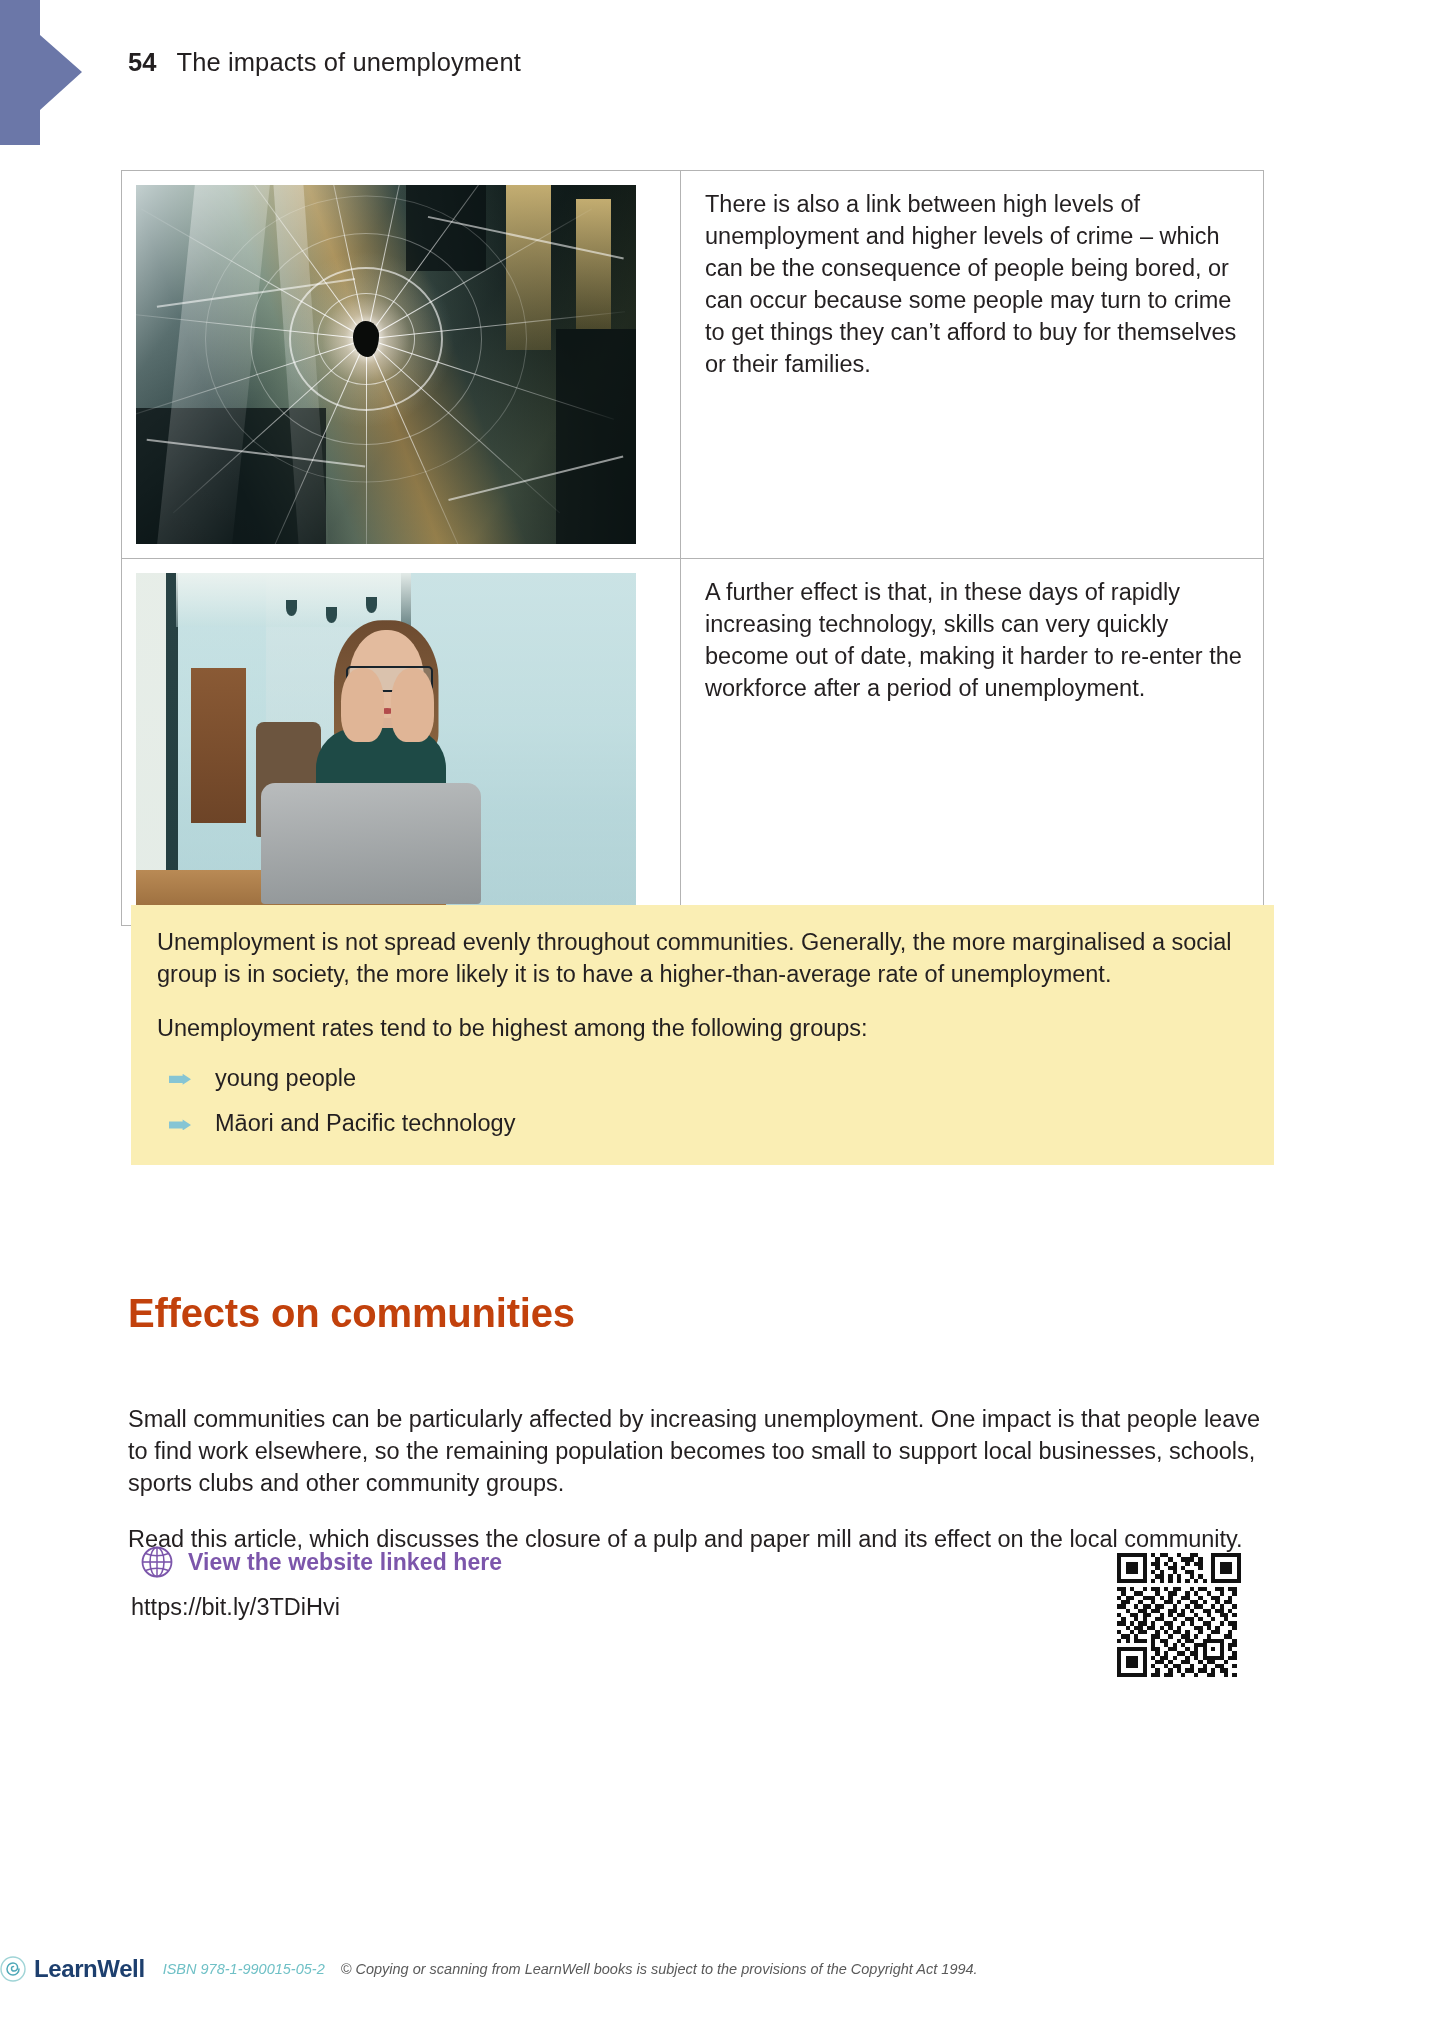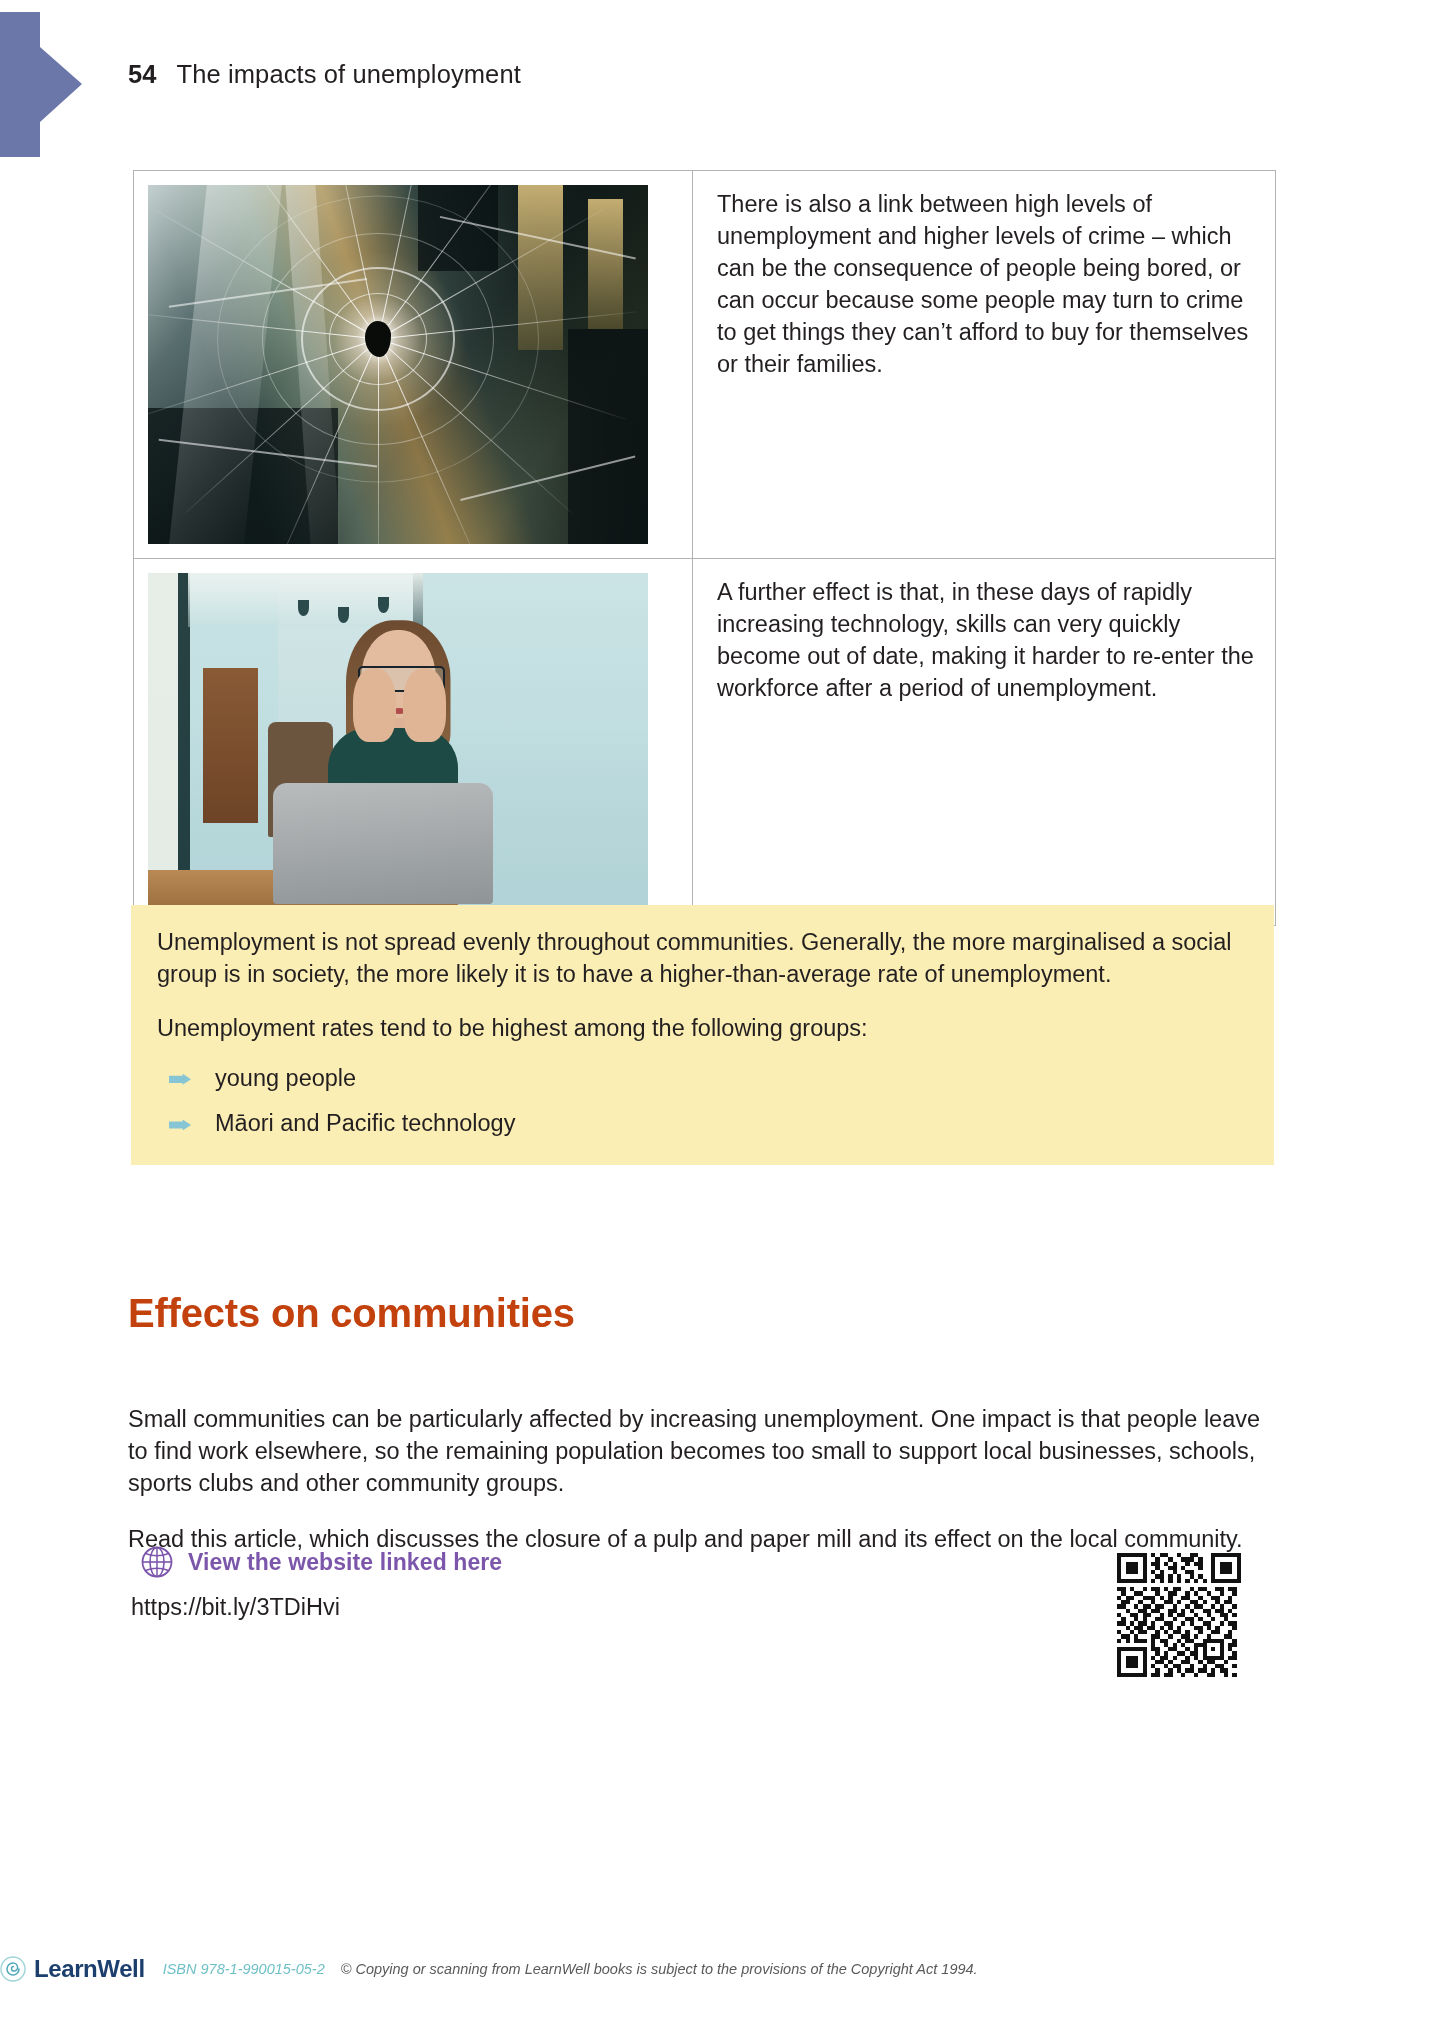--- a/index.html
+++ b/index.html
@@ -12,21 +12,21 @@
     height: 2044px;
     position: relative;
     font-family: "Liberation Sans", sans-serif;
     color: #231f20;
     overflow: hidden;
   }
 
   
   .page-header {
     position: absolute;
-    left: 0; top: 12px;
+    left: 0; top: 0;
     width: 1445px; height: 145px;
   }
   .chevron {
     position: absolute;
     left: 0; top: 0;
     width: 105px; height: 145px;
   }
   .header-title {
     position: absolute;
     left: 128px;
@@ -37,21 +37,21 @@
     letter-spacing: 0.1px;
   }
   .header-title .pagenum {
     font-weight: bold;
     margin-right: 20px;
   }
 
   
   .photo-table {
     position: absolute;
-    left: 133px;
+    left: 121px;
     top: 170px;
     width: 1143px;
     border-collapse: collapse;
     table-layout: fixed;
     padding-left: 43px;
   }
   .photo-table td {
     border: 1px solid #b3b3b3;
     padding: 0;
     vertical-align: top;

